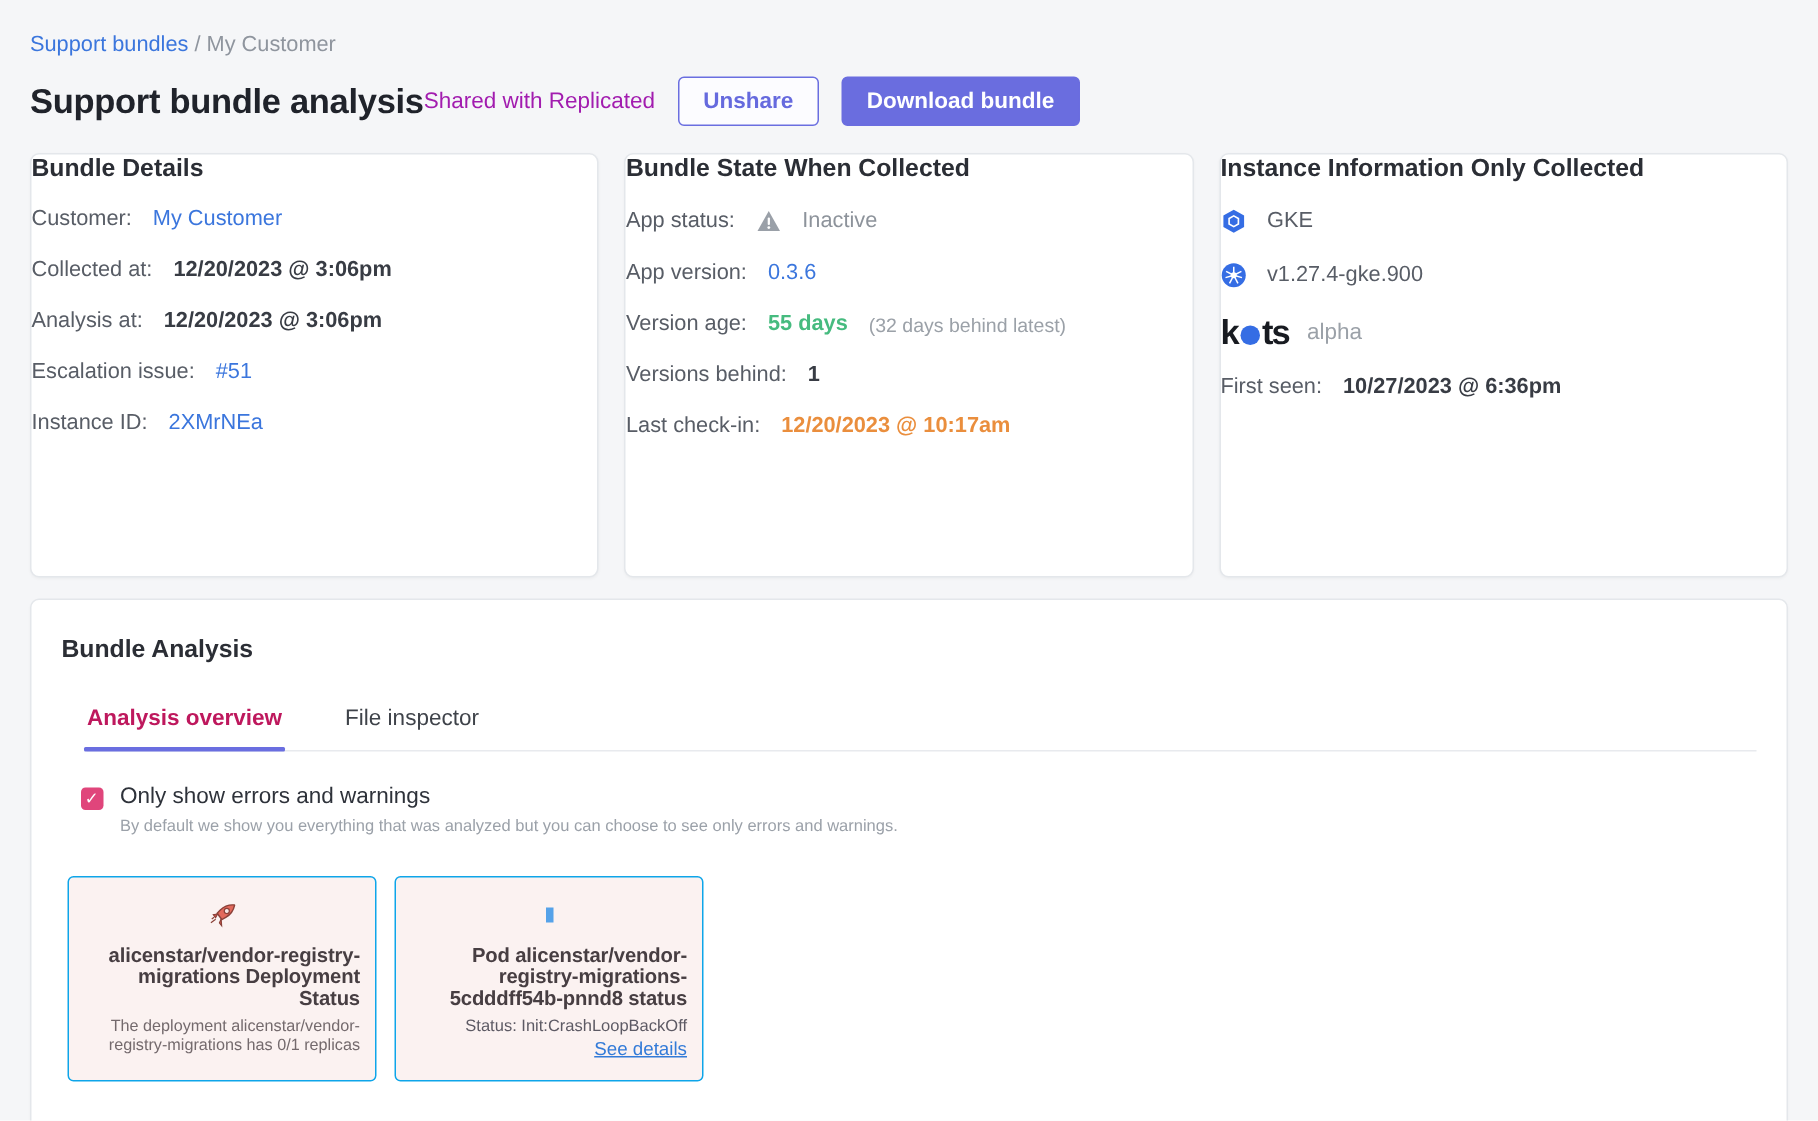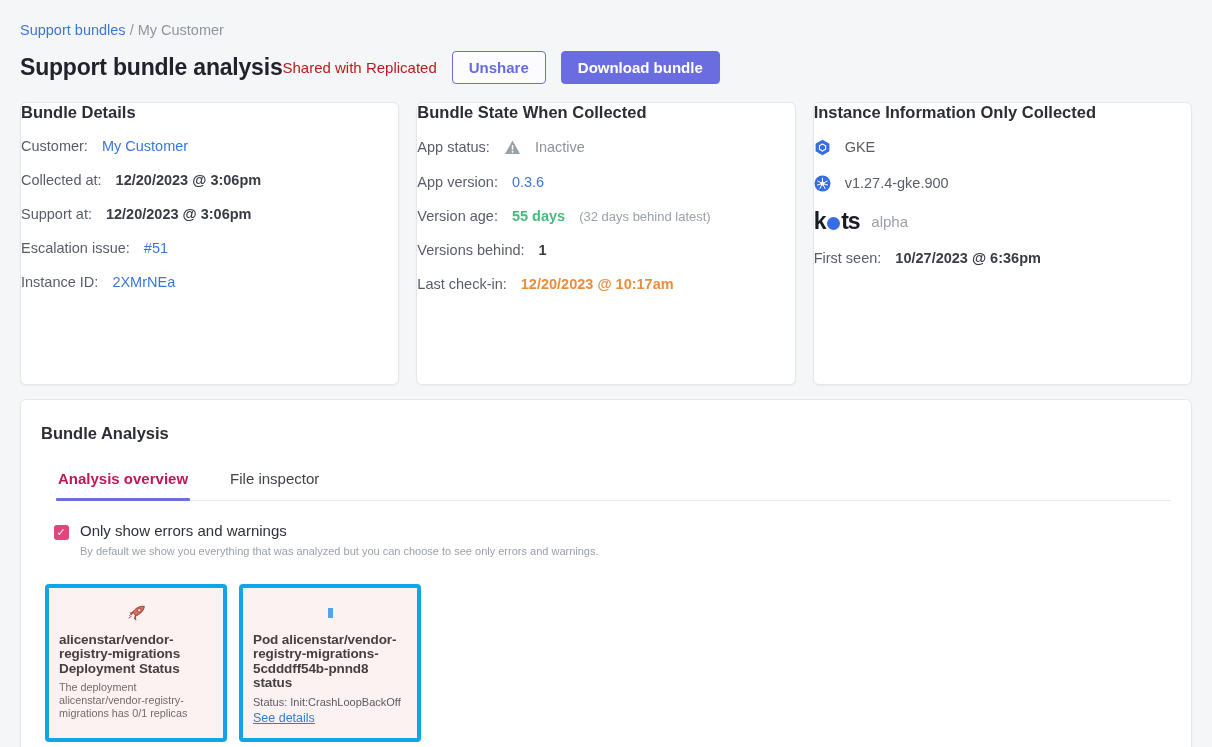--- a/index.html
+++ b/index.html
@@ -15,21 +15,21 @@
   .breadcrumb { font-size: 14.5px; color: #8f959e; }
   .breadcrumb .crumb-link { color: #3b76dd; cursor: pointer; }
 
   
   .header-row {
     margin-top: 13px;
     display: flex; align-items: center; justify-content: flex-start;
   }
   .page-title { font-size: 23px; font-weight: bold; color: #20232b; letter-spacing: -0.2px; }
   .header-actions { display: flex; align-items: center; gap: 15px; }
-  .shared-text { font-size: 15px; color: #b91c1c; }
+  .shared-text { font-size: 15px; color: #a21caf; }
   .btn { font-size: 15px; font-weight: bold; border-radius: 4px; padding: 7px 16px; cursor: pointer; font-family: inherit; }
   .btn-outline { background: #fcfcff; border: 1px solid #6a6ee0; color: #666ade; }
   .btn-primary { background: #6a6ddf; border: 1px solid #6a6ddf; color: #ffffff; }
 
   
   .cards-row { margin-top: 18px; display: grid; grid-template-columns: 1fr 1fr 1fr; gap: 17px; }
   .card {
     background: #ffffff; border: 1px solid #e4e7eb; border-radius: 6px;
     box-shadow: 0 1px 2px rgba(16,22,26,0.04);
     height: 283px;
@@ -76,23 +76,23 @@
   .checkbox::after {
     content: "✓"; position: absolute; left: 2.5px; top: 0.5px;
     color: #ffffff; font-size: 11px; font-weight: bold;
   }
   .filter-label { font-size: 15px; color: #2e323a; cursor: pointer; }
   .filter-desc { font-size: 11px; color: #9ba1a9; margin-top: 6px; }
 
   
   .a-cards { margin: 27px 0 0 4px; display: flex; gap: 12px; }
   .a-card {
-    width: 182px; min-height: 126px; background: #fbf2f1;
-    border: 4px solid #0ea5e9; border-radius: 4px;
-    padding: 11px 10px 12px 10px; text-align: left;
+    width: 206px; min-height: 126px; background: #fbf2f1;
+    border: 1px solid #0ea5e9; border-radius: 4px;
+    padding: 11px 10px 12px 10px; text-align: right;
   }
   .a-card-iconwrap { height: 28px; display: flex; align-items: center; justify-content: center; margin-bottom: 6px; }
   .a-card-title { font-size: 13.5px; font-weight: bold; color: #473e42; line-height: 1.07; letter-spacing: -0.1px; word-wrap: break-word; }
   .a-card-desc { font-size: 10.8px; color: #746a6d; line-height: 1.18; margin-top: 5px; }
   .a-card-status { font-size: 11px; color: #5d5a64; margin-top: 5px; }
   .see-details { font-size: 12.5px; color: #337bd8; text-decoration: underline; cursor: pointer; display: inline-block; margin-top: 2px; }
   .pod-icon { width: 5px; height: 10px; background: #55a2e9; display: inline-block; }
 </style>
 </head>
 <body>
@@ -120,21 +120,21 @@
       <div class="card-title">Bundle Details</div>
       <div class="detail-row">
         <span>Customer:</span>
         <span class="val-link">My Customer</span>
       </div>
       <div class="detail-row">
         <span>Collected at:</span>
         <span class="val-bold">12/20/2023 @ 3:06pm</span>
       </div>
       <div class="detail-row">
-        <span>Support at:</span>
+        <span>Analysis at:</span>
         <span class="val-bold">12/20/2023 @ 3:06pm</span>
       </div>
       <div class="detail-row">
         <span>Escalation issue:</span>
         <span class="val-link">#51</span>
       </div>
       <div class="detail-row">
         <span>Instance ID:</span>
         <span class="val-link">2XMrNEa</span>
       </div>

